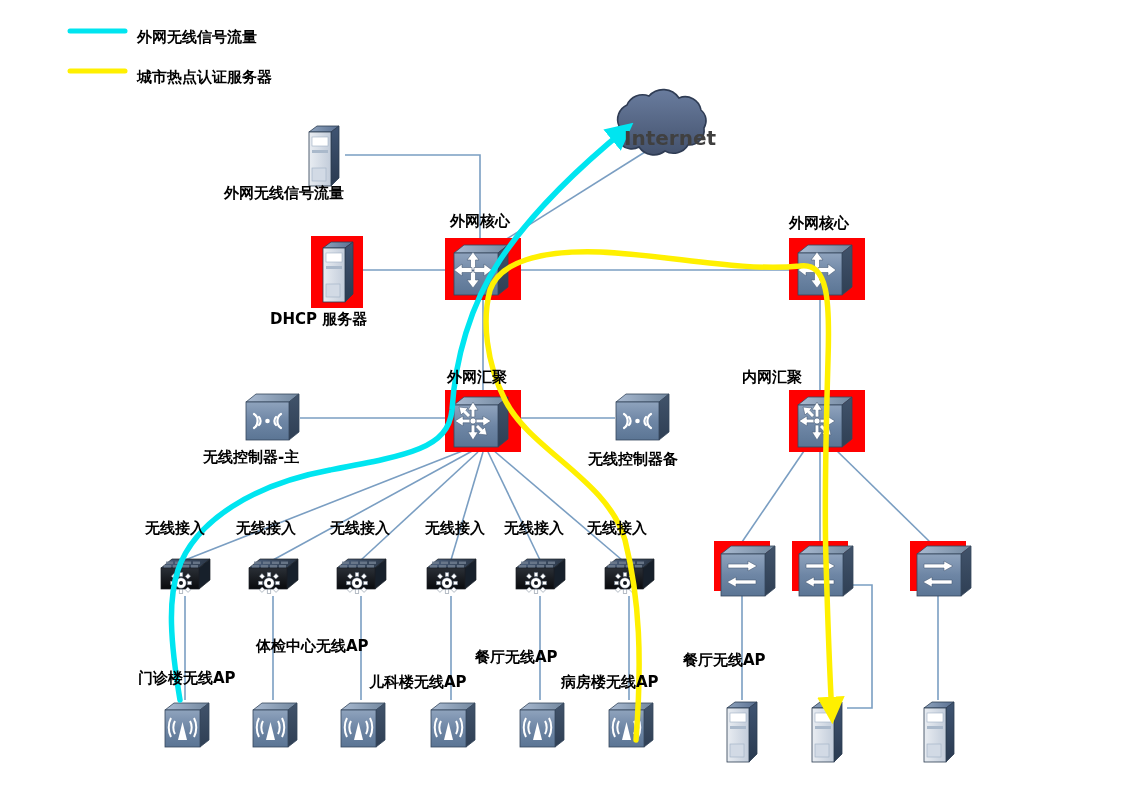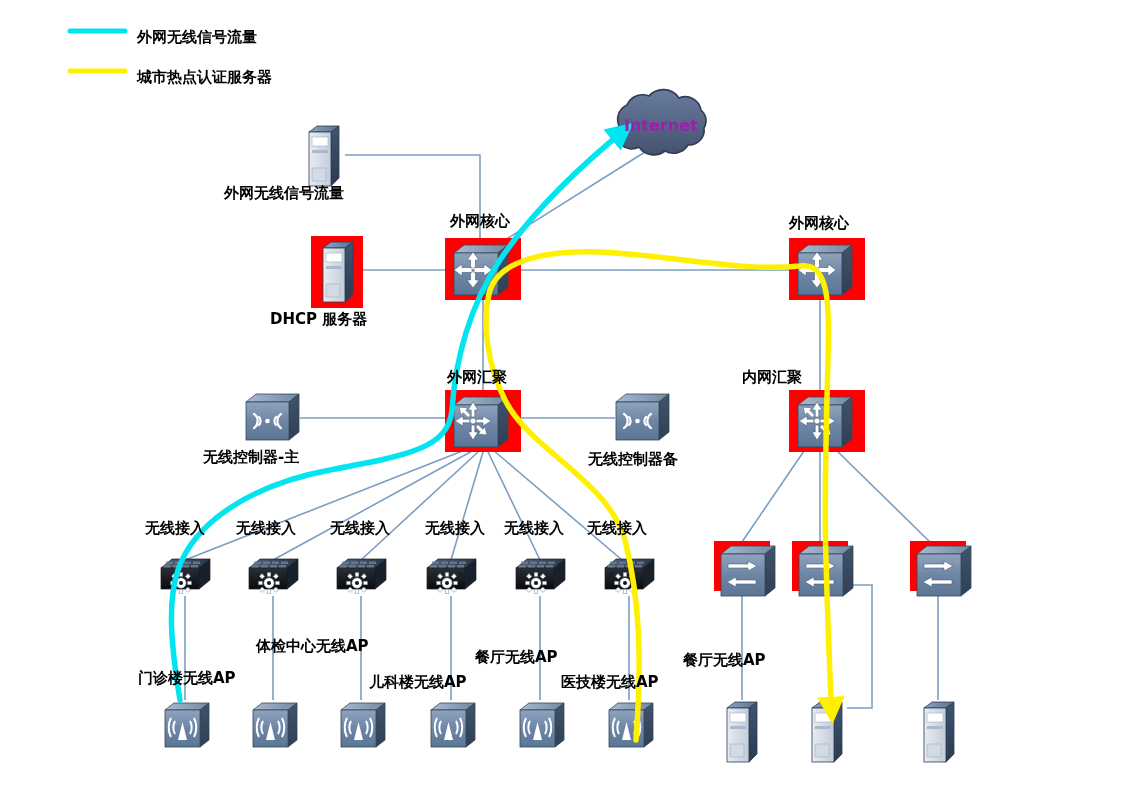--- a/index.html
+++ b/index.html
@@ -413,21 +413,21 @@
   </svg>
 
   <svg class="layer" id="labels" viewBox="0 0 1129 800" style="pointer-events:none">
     <line x1="70" y1="31" x2="125" y2="31" stroke="#00e5f0" stroke-width="5" stroke-linecap="round"></line>
     <line x1="70" y1="71" x2="125" y2="71" stroke="#fff000" stroke-width="5" stroke-linecap="round"></line>
   </svg>
 
   <div class="lbl legend" style="left:137px;top:22px">外网无线信号流量</div>
   <div class="lbl legend" style="left:137px;top:62px">城市热点认证服务器</div>
 
-  <div class="lbl cn" style="left:624px;top:118px;color:#a21caf;font-size:16px">Internet</div>
+  <div class="lbl cn" style="left:624px;top:128px;color:#404040;font-size:20px">Internet</div>
 
   <div class="lbl cn" style="left:224px;top:186px">外网无线信号流量</div>
   <div class="lbl cn" style="left:270px;top:312px">DHCP 服务器</div>
   <div class="lbl cn" style="left:450px;top:214px">外网核心</div>
   <div class="lbl cn" style="left:789px;top:216px">外网核心</div>
   <div class="lbl cn" style="left:447px;top:370px">外网汇聚</div>
   <div class="lbl cn" style="left:742px;top:370px">内网汇聚</div>
   <div class="lbl cn" style="left:203px;top:450px">无线控制器-主</div>
   <div class="lbl cn" style="left:588px;top:452px">无线控制器备</div>
 
@@ -435,16 +435,16 @@
   <div class="lbl cn" style="left:236px;top:521px">无线接入</div>
   <div class="lbl cn" style="left:330px;top:521px">无线接入</div>
   <div class="lbl cn" style="left:425px;top:521px">无线接入</div>
   <div class="lbl cn" style="left:504px;top:521px">无线接入</div>
   <div class="lbl cn" style="left:587px;top:521px">无线接入</div>
 
   <div class="lbl cn" style="left:138px;top:671px">门诊楼无线AP</div>
   <div class="lbl cn" style="left:256px;top:639px">体检中心无线AP</div>
   <div class="lbl cn" style="left:369px;top:675px">儿科楼无线AP</div>
   <div class="lbl cn" style="left:475px;top:650px">餐厅无线AP</div>
-  <div class="lbl cn" style="left:561px;top:675px">医技楼无线AP</div>
+  <div class="lbl cn" style="left:561px;top:675px">病房楼无线AP</div>
   <div class="lbl cn" style="left:683px;top:653px">餐厅无线AP</div>
 
 </div>
 
 </body></html>

